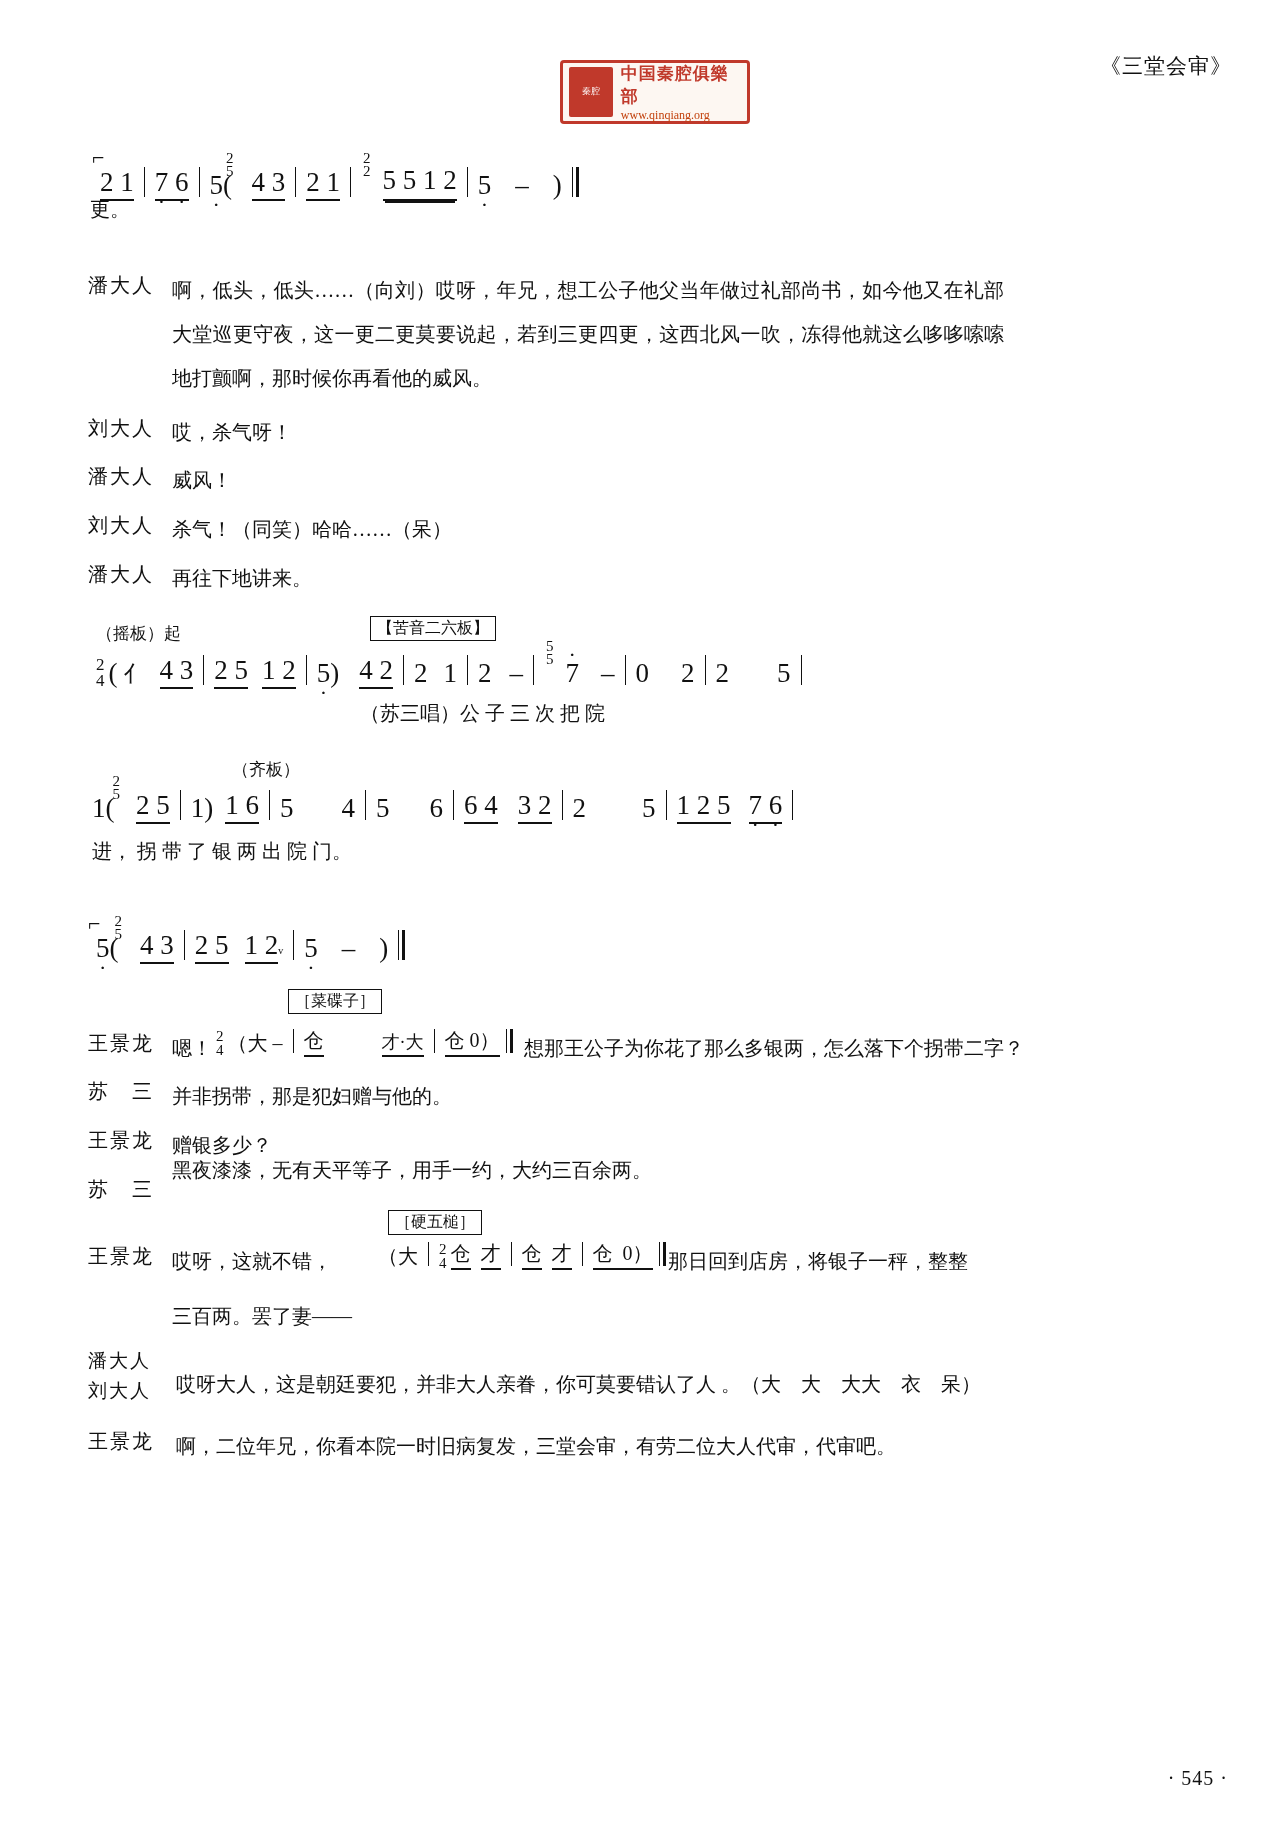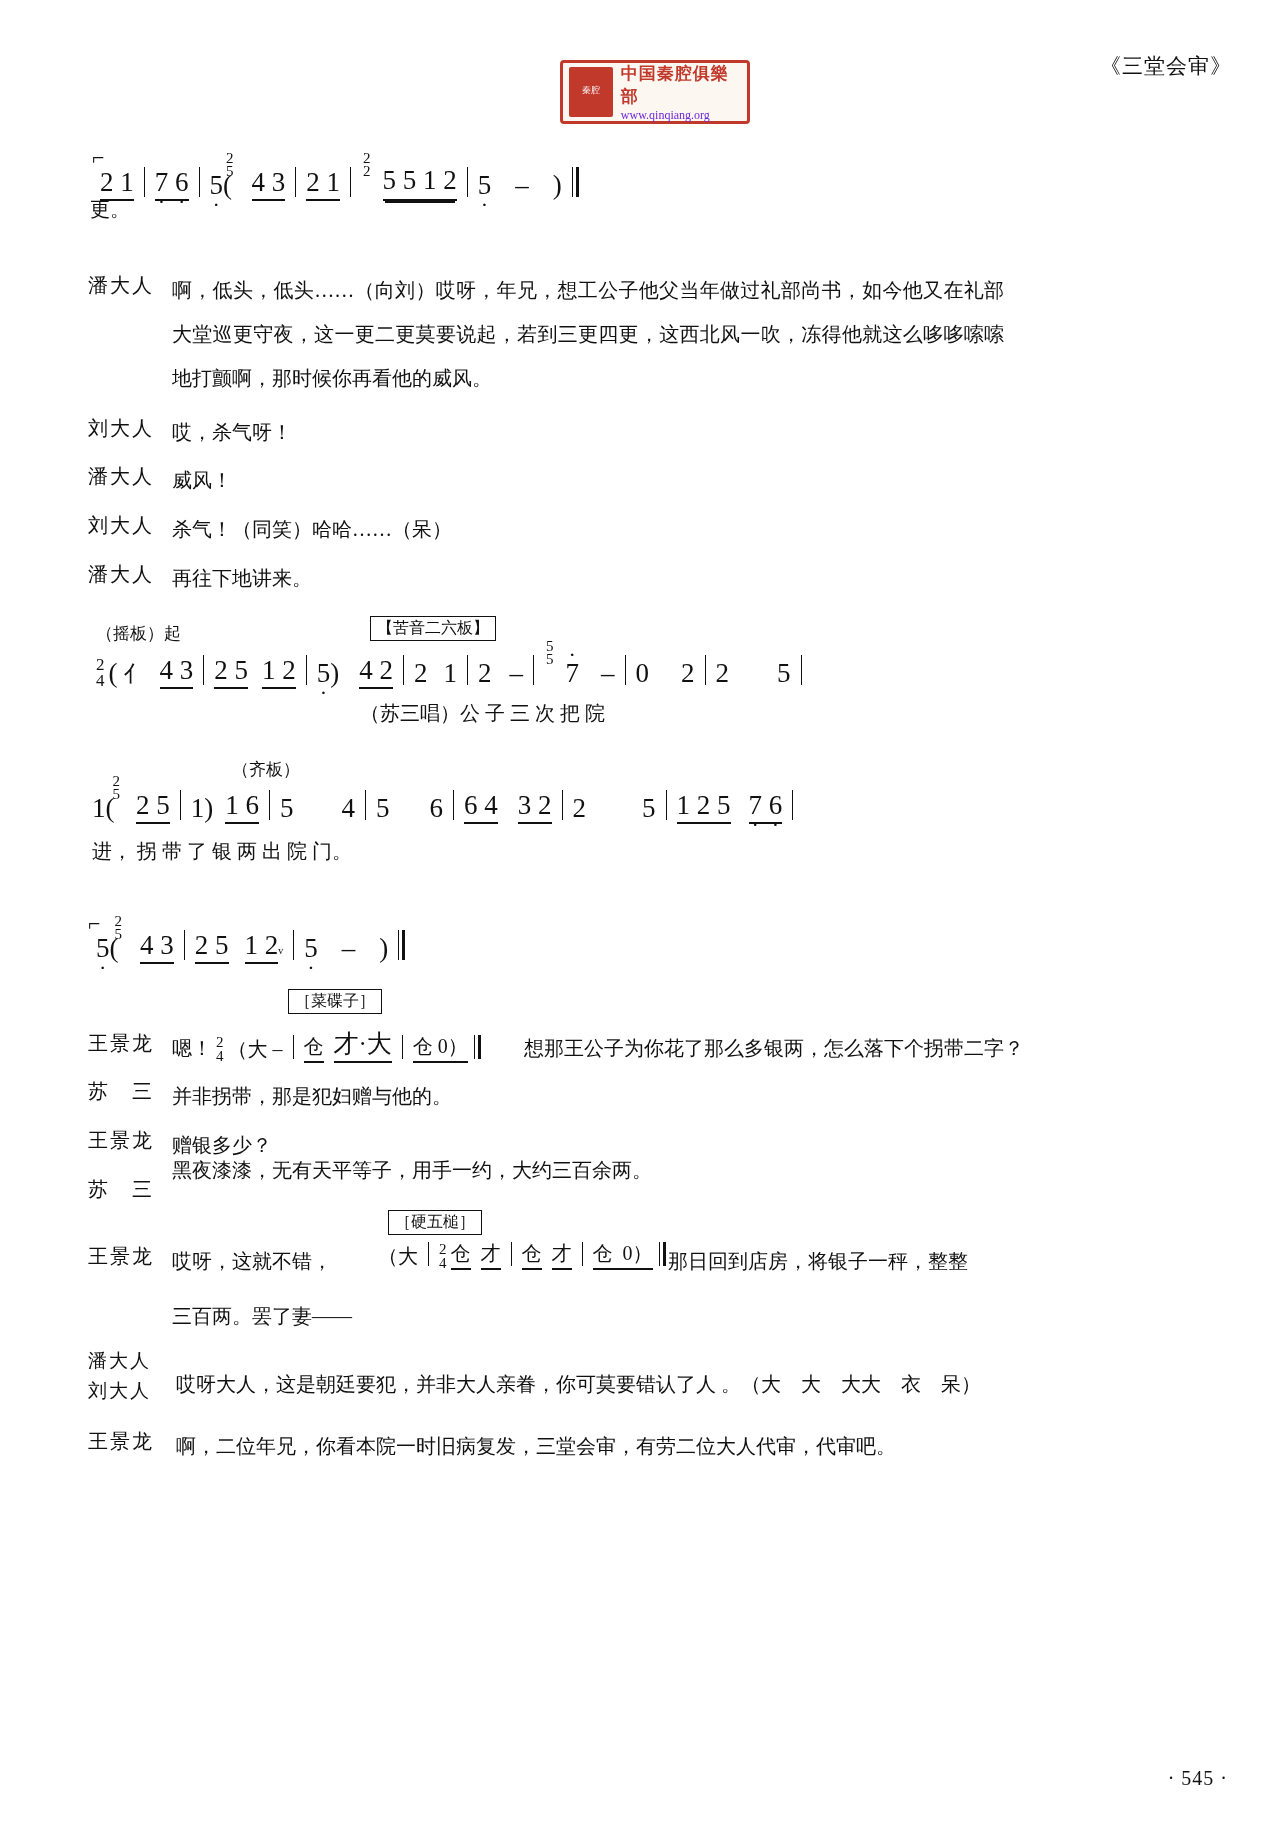--- a/index.html
+++ b/index.html
@@ -19,24 +19,24 @@
     position:absolute;left:560px;top:60px;width:190px;height:64px;
     border:3px solid #c0392b;border-radius:4px;
     background:#fdf7f2;
     display:flex;align-items:center;gap:8px;padding:0 6px;
     box-sizing:border-box;
   }
   .logo .stamp{
     width:46px;height:50px;background:#c0392b;border-radius:2px;
     display:flex;align-items:center;justify-content:center;
     color:#fff;font-size:9px;line-height:1.05;text-align:center;
-    font-family:Liberation Mono, monospace;
+    font-family:Liberation Serif, serif;
   }
   .logo .txt1{font-size:17px;color:#c0392b;font-weight:bold;letter-spacing:1px;}
-  .logo .txt2{font-size:12px;color:#6d28d9;}
+  .logo .txt2{font-size:12px;color:#c2410c;}
   .logo .col{display:flex;flex-direction:column;justify-content:center;}
 
   
   .role{
     position:absolute;font-size:20px;letter-spacing:2px;white-space:nowrap;text-align:right;
   }
   .line{
     position:absolute;font-size:20px;line-height:40px;white-space:nowrap;
   }
   .para{
@@ -244,21 +244,21 @@
   <div class="line" style="left:172px;top:1028px;">嗯！</div>
   <div class="staff" style="left:216px;top:1027px;font-size:21px;">
     <span class="meter" style="font-size:15px;">
       <b>2</b>
       <i>4</i>
     </span>
     <span style="font-size:20px;">（大&nbsp;–</span>
     <span class="bar" style="height:24px;"></span>
     <span class="und" style="font-size:20px;">仓</span>
     <span style="width:10px;"></span>
-    <span class="und" style="font-size:25px;">才·大</span>
+    <span class="und" style="font-size:18px;margin-left:48px;">才·大</span>
     <span class="bar" style="height:24px;"></span>
     <span class="und" style="font-size:20px;">仓&nbsp;0）</span>
     <span class="dbar" style="margin-left:6px;height:24px;"></span>
     <span class="dbar2" style="height:24px;"></span>
   </div>
   <div class="line" style="left:512px;top:1028px;margin-left:12px;">想那王公子为你花了那么多银两，怎么落下个拐带二字？</div>
 
   <div class="role" style="left:88px;top:1078px;">苏　三</div>
   <div class="line" style="left:172px;top:1076px;">并非拐带，那是犯妇赠与他的。</div>
 

